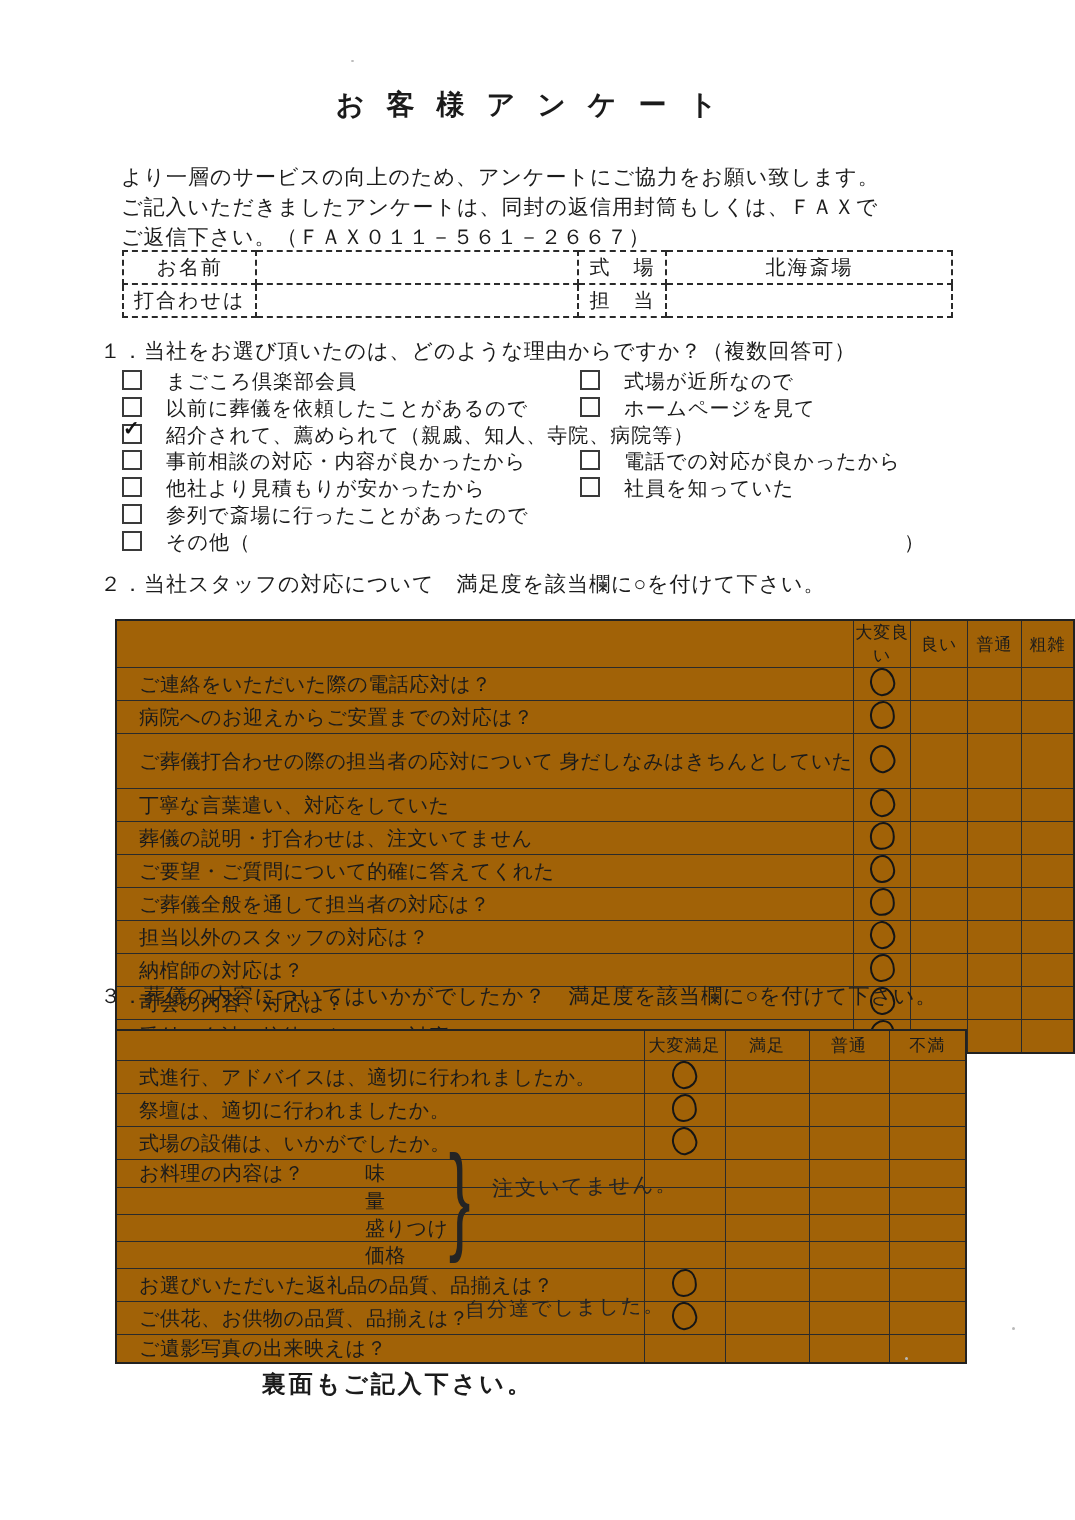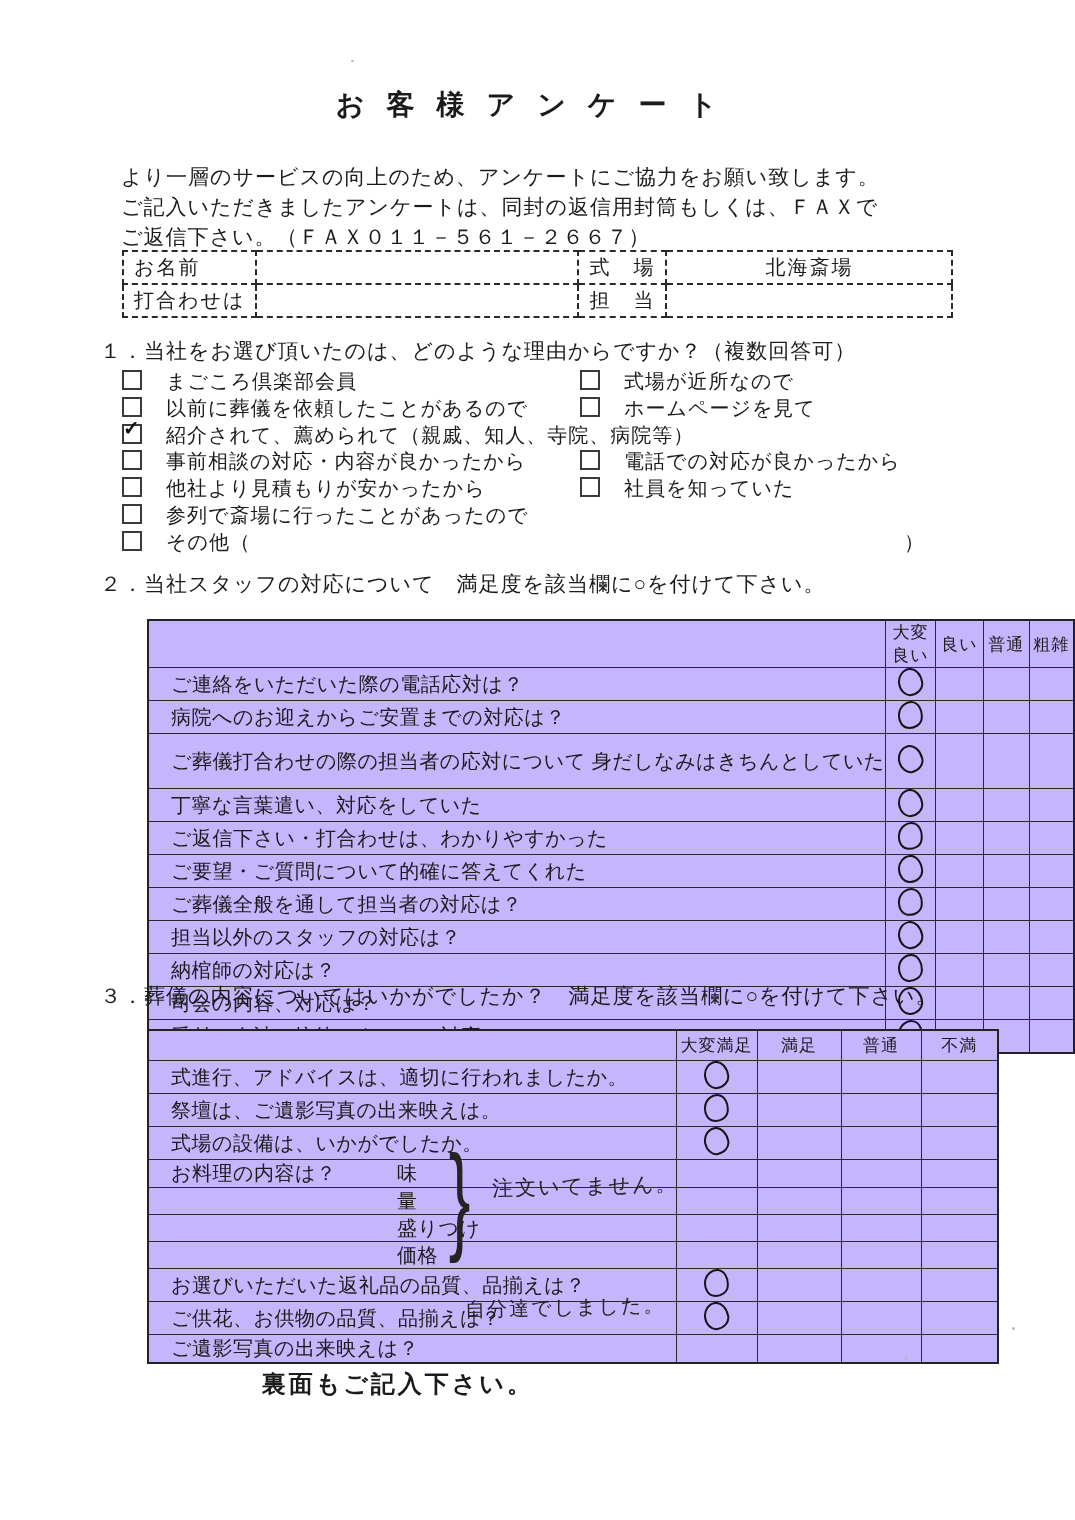--- a/index.html
+++ b/index.html
@@ -17,39 +17,39 @@
   .intro{position:absolute;top:148px;left:121px;width:850px;
     font-size:21px;line-height:30px;letter-spacing:1px;margin-top:14px;}
   
   .info-table{
     position:absolute;top:250px;left:122px;border-collapse:collapse;table-layout:fixed;
   }
   .info-table td{
     border:2px dashed #2a2a2a;height:31px;padding:0 10px;
     font-size:20px;letter-spacing:2px;overflow:hidden;white-space:nowrap;
   }
-  .info-table td.lbl{text-align:left;}
+  .info-table td.lbl{text-align:center;}
   .info-table td.val{text-align:center;}
   
   .q-heading{position:absolute;left:100px;font-size:21px;letter-spacing:1px;white-space:nowrap;}
   .q1-items{position:absolute;top:368px;left:122px;width:830px;font-size:20px;}
   .q1-row{position:relative;height:26.8px;}
   .cbx{
     display:inline-block;width:16px;height:16px;border:2px solid #3a3a3a;
     vertical-align:-2px;position:relative;background:#fff;
   }
   .cbx .tick{
     position:absolute;left:-1px;top:-10px;font-size:20px;font-weight:bold;color:#111;
   }
   .q1-left{position:absolute;left:0;top:0;white-space:nowrap;}
   .q1-right{position:absolute;left:458px;top:0;white-space:nowrap;}
   .q1-label{margin-left:24px;letter-spacing:1px;}
   .paren-close{position:absolute;right:28px;top:0;font-size:20px;}
   
-  .rating-table{position:absolute;border-collapse:collapse;table-layout:fixed;background:#c4b5fd;margin-left:32px;}
+  .rating-table{position:absolute;border-collapse:collapse;table-layout:fixed;background:#a16207;}
   .rating-table td,.rating-table th{
     border:1px solid #2a2a2a;padding:0;font-weight:normal;overflow:hidden;
   }
   .rating-table{border:2px solid #222;}
   .rating-table th{font-size:17px;height:29px;letter-spacing:1px;}
   .rating-table td.q{
     font-size:20px;padding:0 0 0 22px;letter-spacing:0.5px;white-space:nowrap;
   }
   .rating-table td.r{text-align:center;vertical-align:middle;}
   .preline{white-space:pre-line;}
@@ -184,21 +184,21 @@
           <td class="r"></td>
     </tr>
     <tr class="dash-top" style="height:25px">
       <td class="q">丁寧な言葉遣い、対応をしていた</td>
       <td class="r"><span class="circle-mark"></span></td>
       <td class="r"></td>
           <td class="r"></td>
           <td class="r"></td>
     </tr>
     <tr class="dash-top" style="height:25px">
-      <td class="q">ご返信下さい・打合わせは、わかりやすかった</td>
+      <td class="q">葬儀の説明・打合わせは、注文いてません</td>
       <td class="r"><span class="circle-mark" style="transform:rotate(10deg)"></span></td>
       <td class="r"></td>
           <td class="r"></td>
           <td class="r"></td>
     </tr>
     <tr class="dash-top" style="height:25px">
       <td class="q">ご要望・ご質問について的確に答えてくれた</td>
       <td class="r"><span class="circle-mark" style="transform:rotate(-4deg)"></span></td>
       <td class="r"></td>
           <td class="r"></td>
@@ -260,21 +260,21 @@
       <th>不満</th>
     </tr>
     <tr class="dash-bottom" style="height:26px">
       <td class="q">式進行、アドバイスは、適切に行われましたか。</td>
       <td class="r"><span class="circle-mark"></span></td>
       <td class="r"></td>
           <td class="r"></td>
           <td class="r"></td>
     </tr>
     <tr class="dash-bottom" style="height:26px">
-      <td class="q">祭壇は、ご遺影写真の出来映えは。</td>
+      <td class="q">祭壇は、適切に行われましたか。</td>
       <td class="r"><span class="circle-mark" style="transform:rotate(7deg)"></span></td>
       <td class="r"></td>
           <td class="r"></td>
           <td class="r"></td>
     </tr>
     <tr style="height:28px">
       <td class="q">式場の設備は、いかがでしたか。</td>
       <td class="r"><span class="circle-mark" style="transform:rotate(-12deg)"></span></td>
       <td class="r"></td>
           <td class="r"></td>

